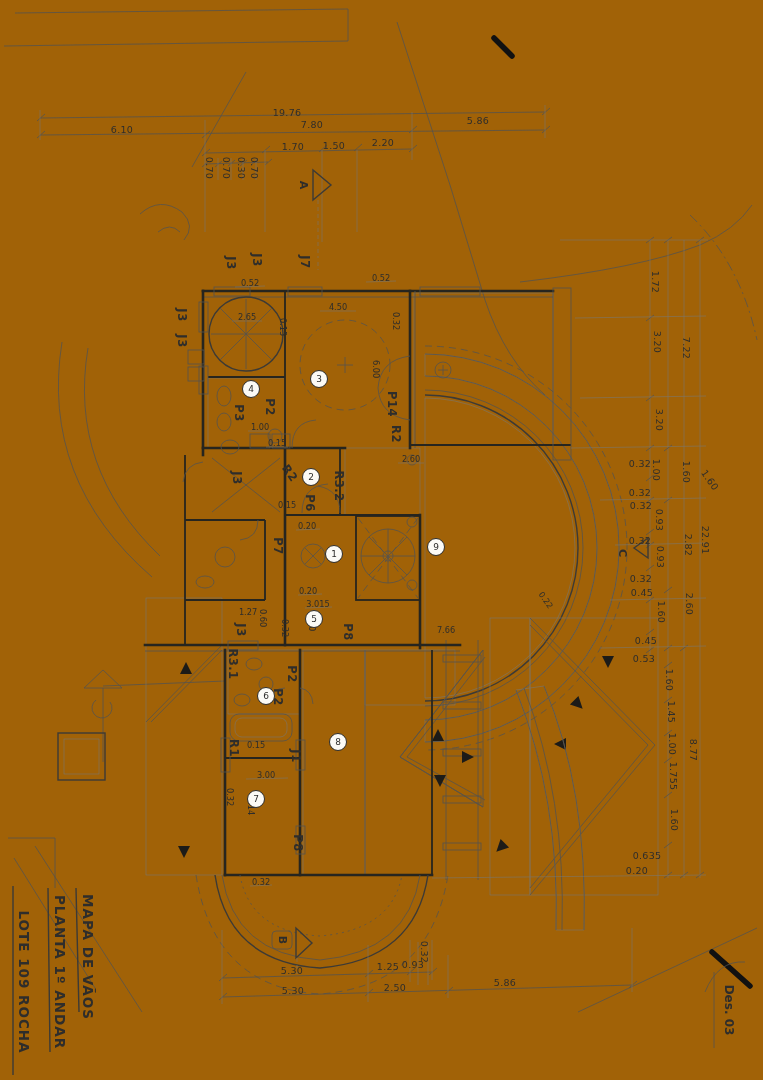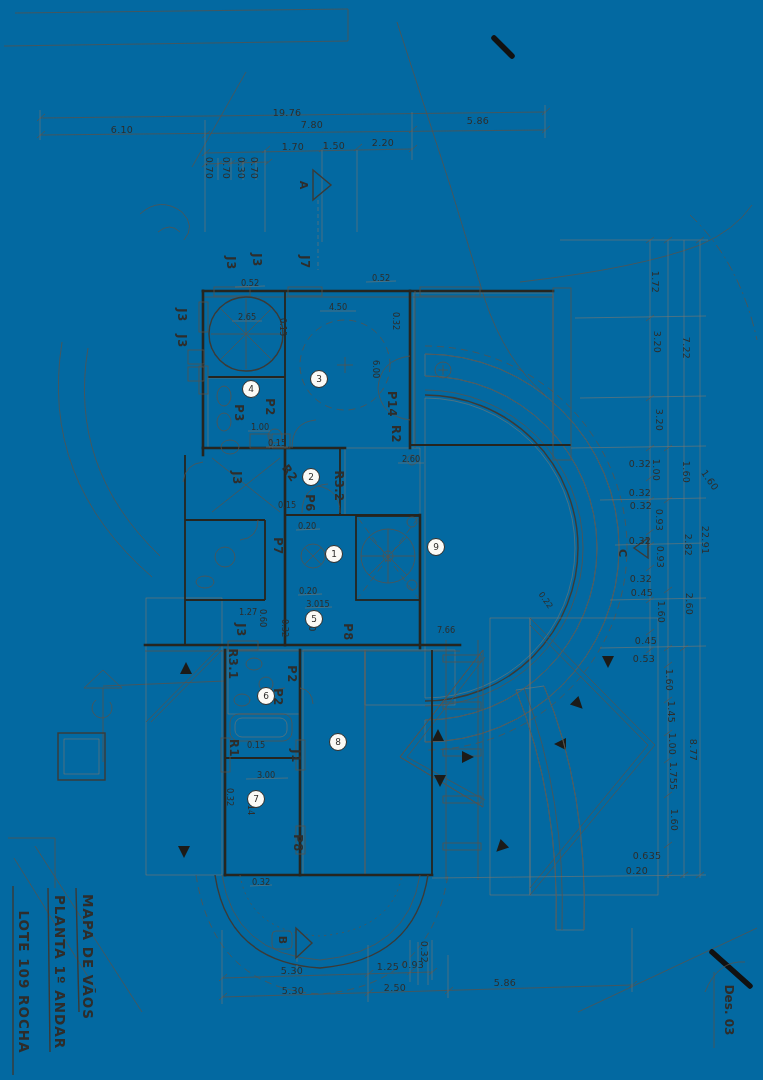--- a/index.html
+++ b/index.html
@@ -1,16 +1,16 @@
 <!DOCTYPE html>
 <html><head>
 <meta charset="utf-8">
 <style>
   html,body{margin:0;padding:0;background:#e9e7e1;}
-  #paper{position:relative;width:763px;height:1080px;background:#0369a1;margin:0 auto;overflow:hidden;
+  #paper{position:relative;width:763px;height:1080px;background:#a16207;margin:0 auto;overflow:hidden;
          font-family:"DejaVu Sans",sans-serif;}
   svg{position:absolute;left:0;top:0;}
   svg text{fill:#2e2d2b;text-anchor:middle;dominant-baseline:central;
            font-family:"DejaVu Sans",sans-serif;}
   .thin{stroke:#55534e;stroke-width:0.8;fill:none;}
   .xthin{stroke:#7a776f;stroke-width:0.6;fill:none;}
   .med{stroke:#3c3a36;stroke-width:1.4;fill:none;}
   .wall{stroke:#26251f;stroke-width:2.6;fill:none;stroke-linecap:square;}
   .wall2{stroke:#26251f;stroke-width:1.8;fill:none;}
   .dash{stroke-dasharray:7 5;}

